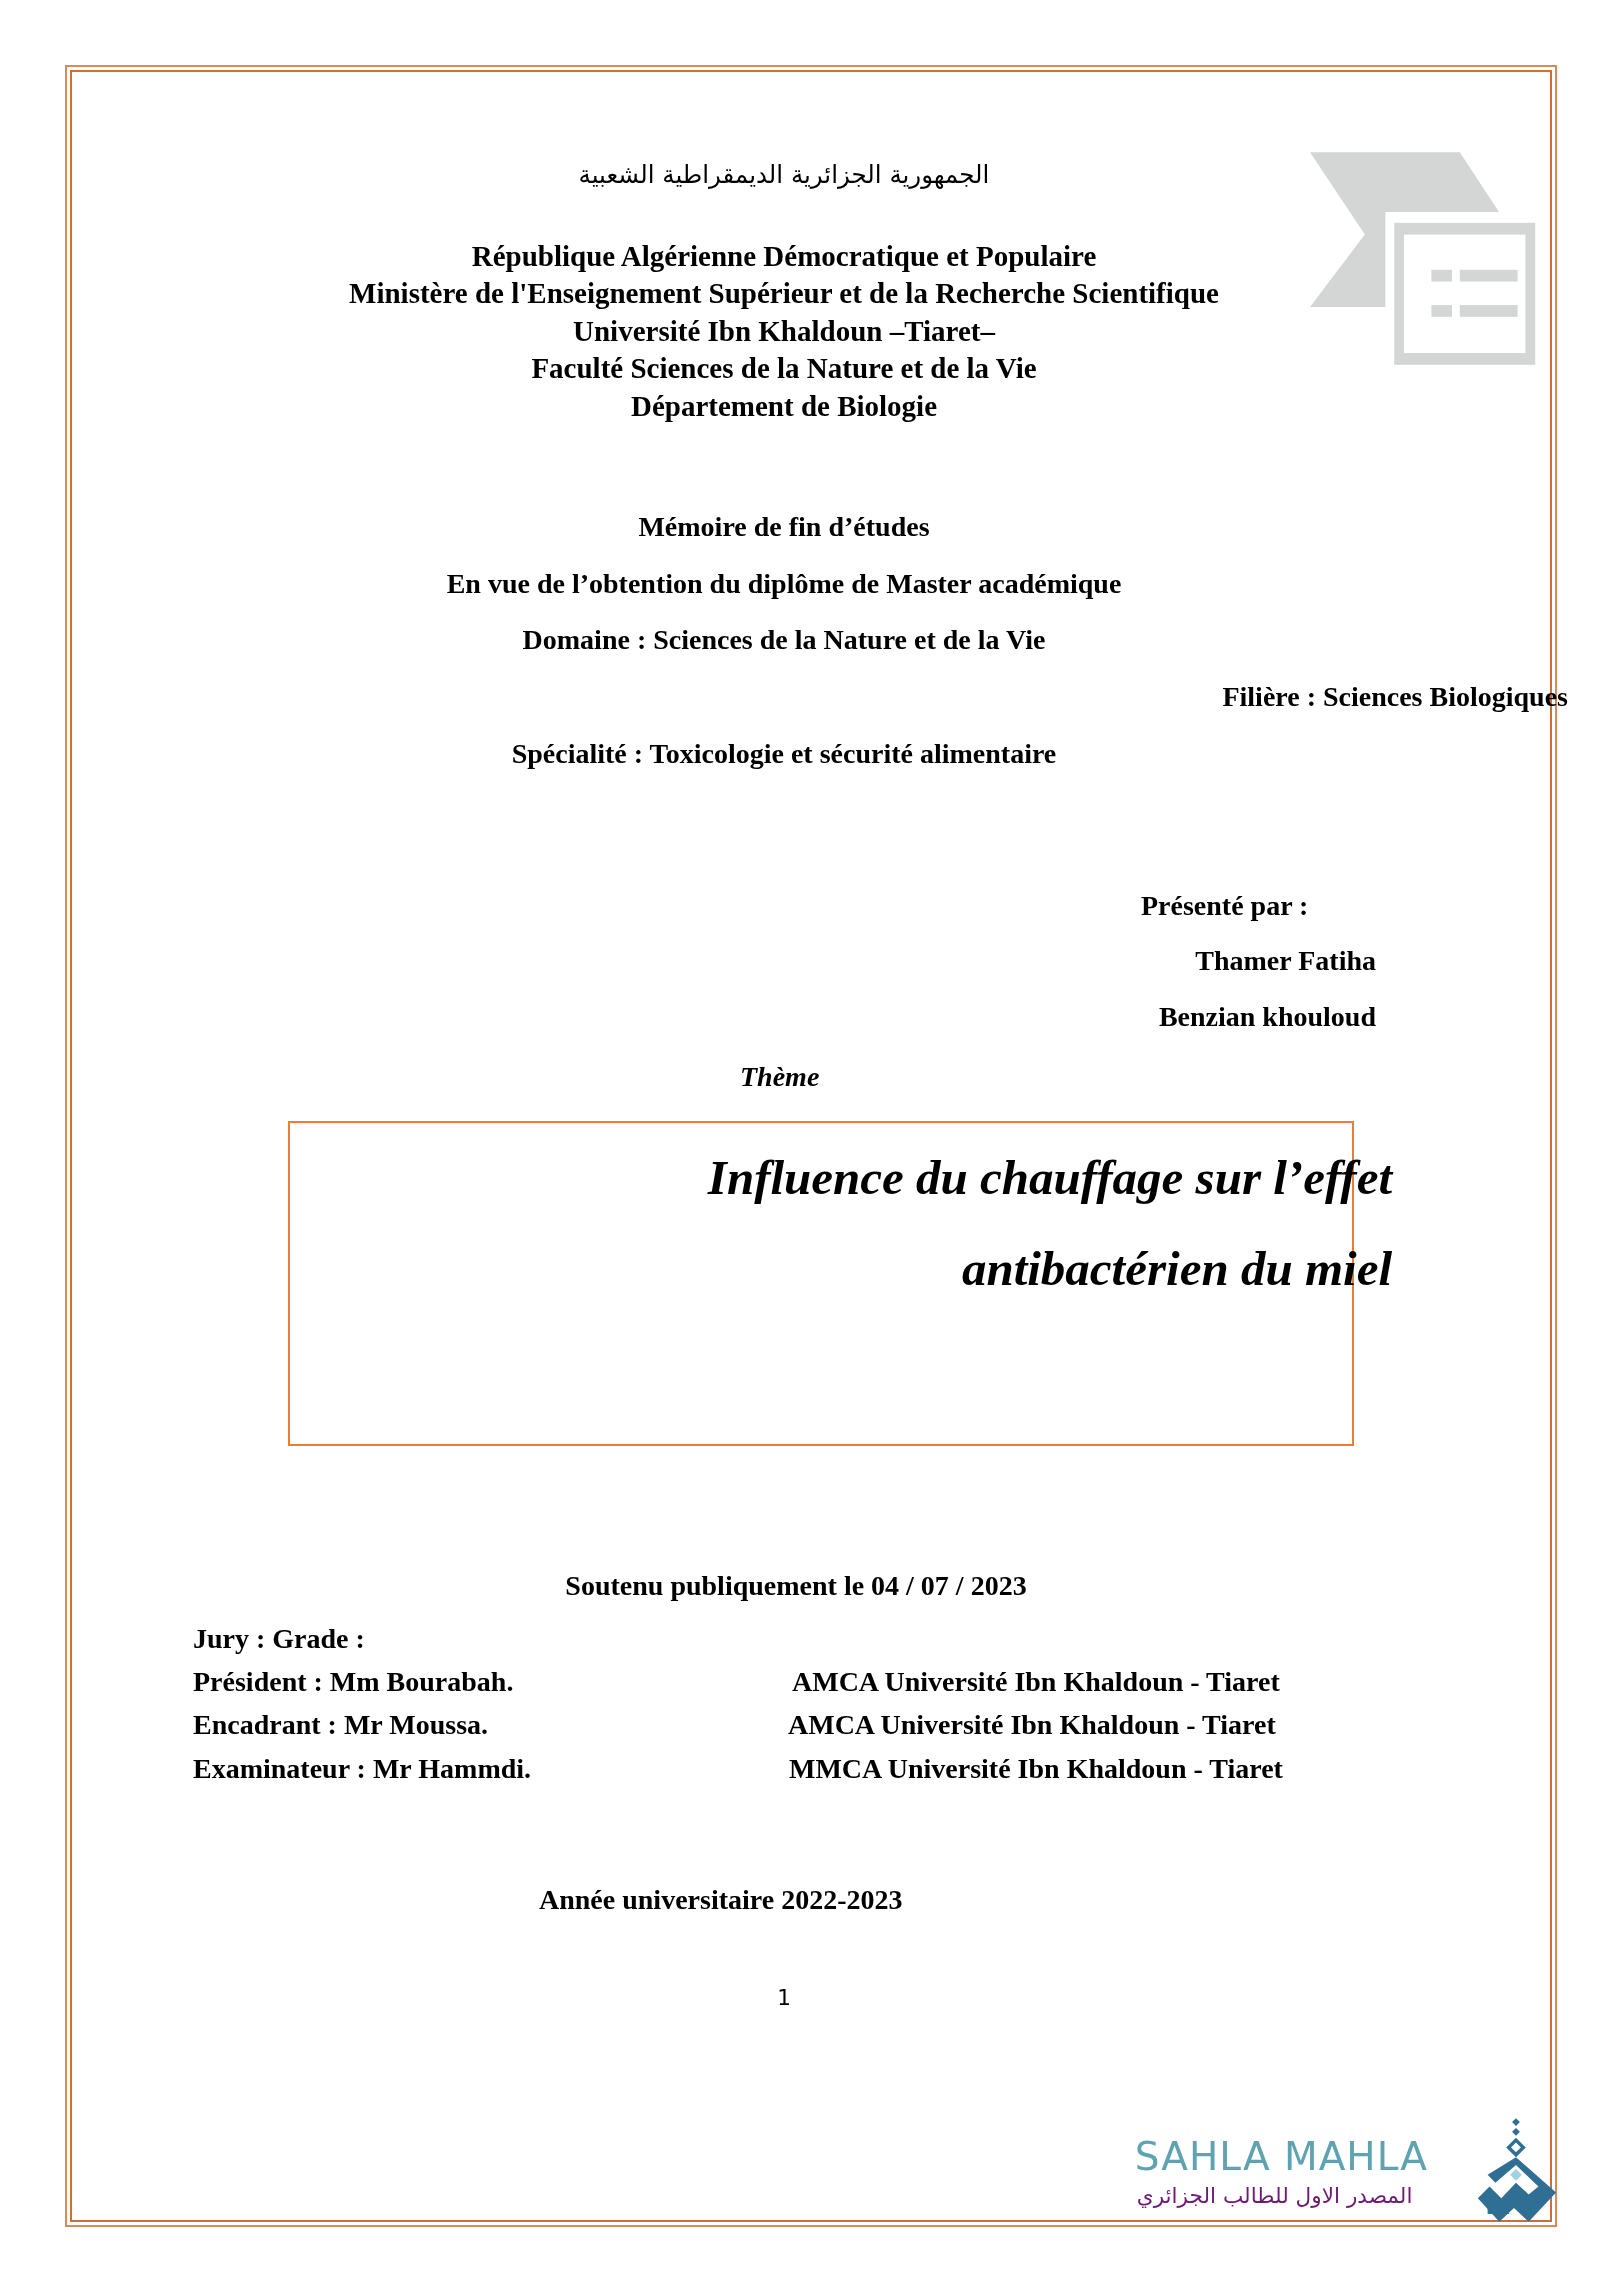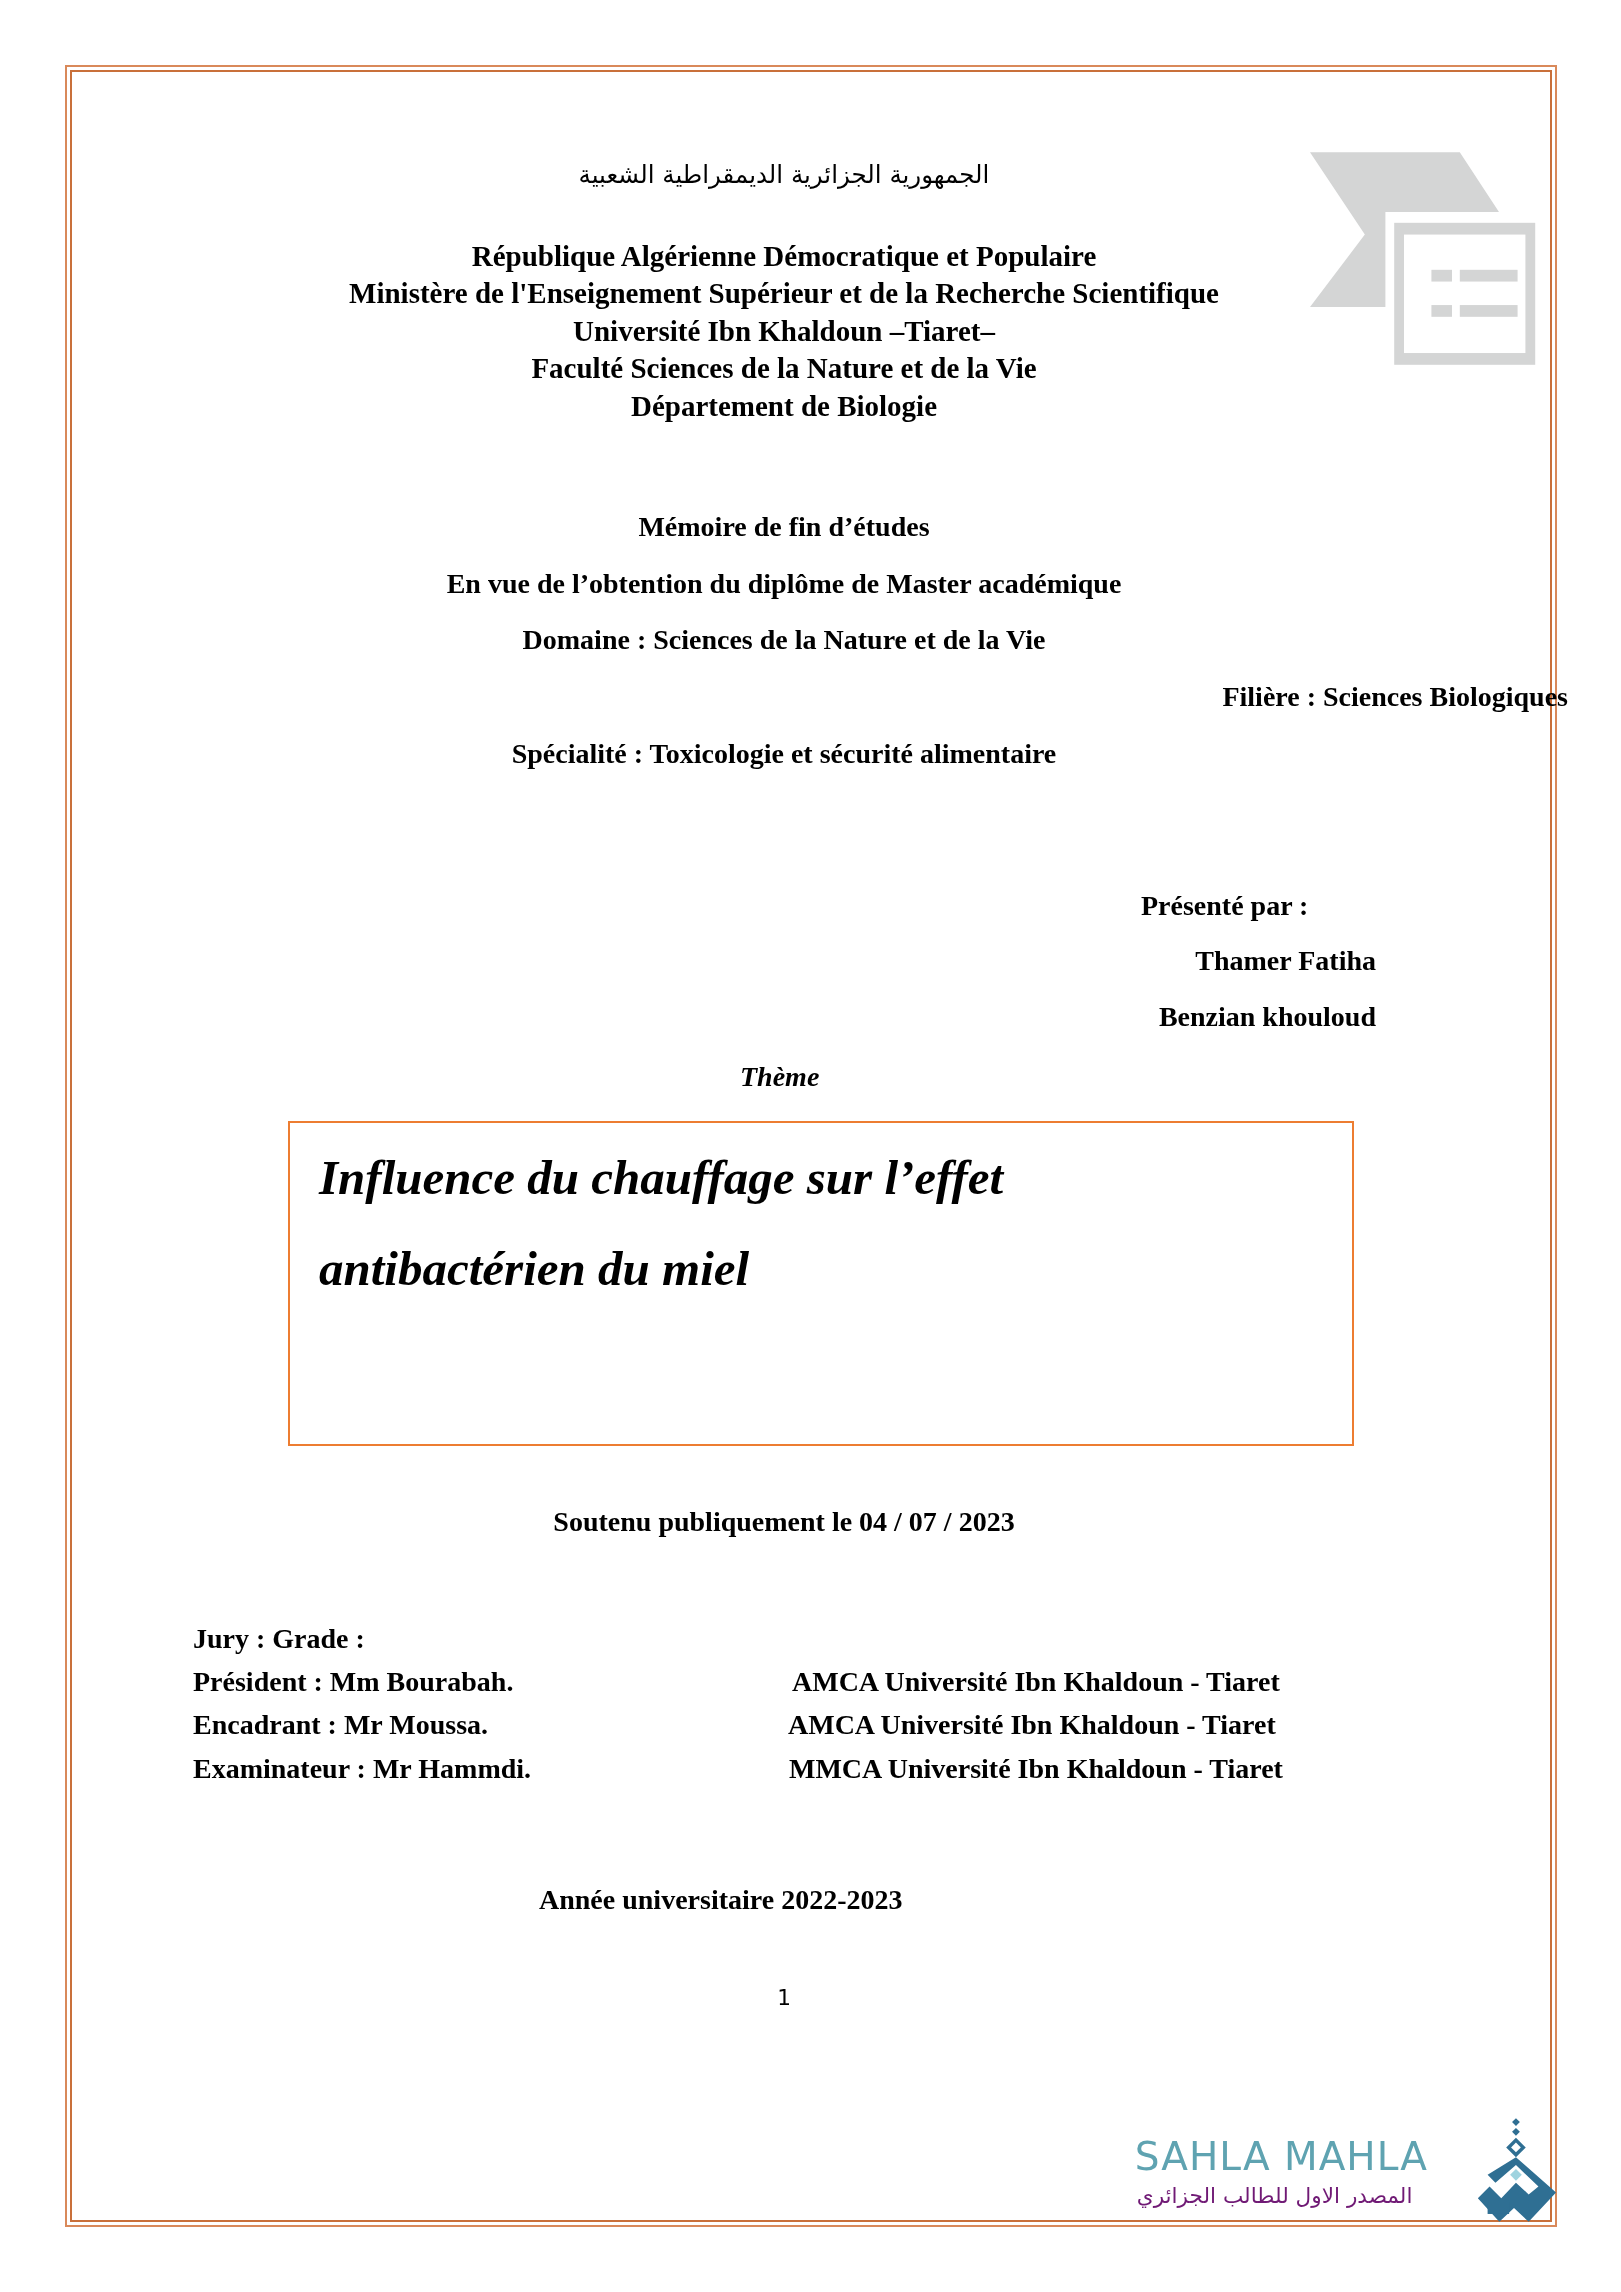--- a/index.html
+++ b/index.html
@@ -9,21 +9,21 @@
          border: 2px solid #d9895a; box-sizing: border-box; }
   .page-border-inner { position: absolute; left: 70px; top: 70px; width: 1482px; height: 2152px;
          border: 2px solid #c9703a; box-sizing: border-box; }
   .abs { position: absolute; white-space: nowrap; text-align: center; }
   .center { left: 0; width: 1568px; text-align: center; }
   .arabic { font-family: "DejaVu Sans", sans-serif; font-size: 24.5px; direction: rtl; }
   .hdr { font-size: 29px; font-weight: bold; line-height: 37px; }
   .sub { font-size: 28px; font-weight: bold; }
   .title-box { position: absolute; left: 288px; top: 1121px; width: 1066px; height: 325px;
          border: 2.9px solid #ed7d31; box-sizing: border-box; }
-  .title-line { position: absolute; left: 5px; width: 100%; text-align: left;
+  .title-line { position: absolute; left: 16px; width: 100%; text-align: right;
          font-style: italic; font-weight: bold; font-size: 49px; padding-left: 24px; }
   .jury-row { position: absolute; left: 193px; font-size: 28px; font-weight: bold; white-space: nowrap; }
   .jury-grade { position: absolute; font-size: 28px; font-weight: bold; white-space: nowrap; }
   .watermark { position: absolute; left: 1310px; top: 152px; width: 235px; height: 218px; }
   .logo { position: absolute; left: 1127px; top: 2112px; width: 431px; height: 113px; }
   .logo-text { position: absolute; left: 7.8px; top: 21.6px; font-family: "DejaVu Sans", sans-serif;
          font-size: 39px; color: #5fa3b1; letter-spacing: 1px; white-space: nowrap; }
   .logo-arabic { position: absolute; left: 9.8px; top: 71px; font-family: "DejaVu Sans", sans-serif;
          font-size: 21.6px; color: #701a75; direction: rtl; white-space: nowrap; }
   .pagenum { font-family: "DejaVu Sans", sans-serif; font-size: 21.6px; }
@@ -64,21 +64,21 @@
 <div class="abs sub" style="right:245px; top:945px;">Thamer Fatiha</div>
 <div class="abs sub" style="right:245px; top:1001px;">Benzian khouloud</div>
 
 <div class="abs sub" style="left:740px; top:1061px; font-style:italic;">Thème</div>
 
 <div class="title-box">
   <div class="title-line" style="top:25.5px;">Influence du chauffage sur l’effet</div>
   <div class="title-line" style="top:117px;">antibactérien du miel</div>
 </div>
 
-<div class="abs center sub" style="top:1506px;">Soutenu publiquement le 04 / 07 / 2023</div>
+<div class="abs center sub" style="top:1570px;margin-left:12px;">Soutenu publiquement le 04 / 07 / 2023</div>
 
 <div class="jury-row" style="top:1623px;">Jury : Grade :</div>
 
 <div class="jury-row" style="top:1666px;">Président : Mm Bourabah.</div>
 <div class="jury-grade" style="left:792px; top:1666px;">AMCA Université Ibn Khaldoun - Tiaret</div>
 
 <div class="jury-row" style="top:1709px;">Encadrant : Mr Moussa.</div>
 <div class="jury-grade" style="left:788px; top:1709px;">AMCA Université Ibn Khaldoun - Tiaret</div>
 
 <div class="jury-row" style="top:1753px;">Examinateur : Mr Hammdi.</div>

